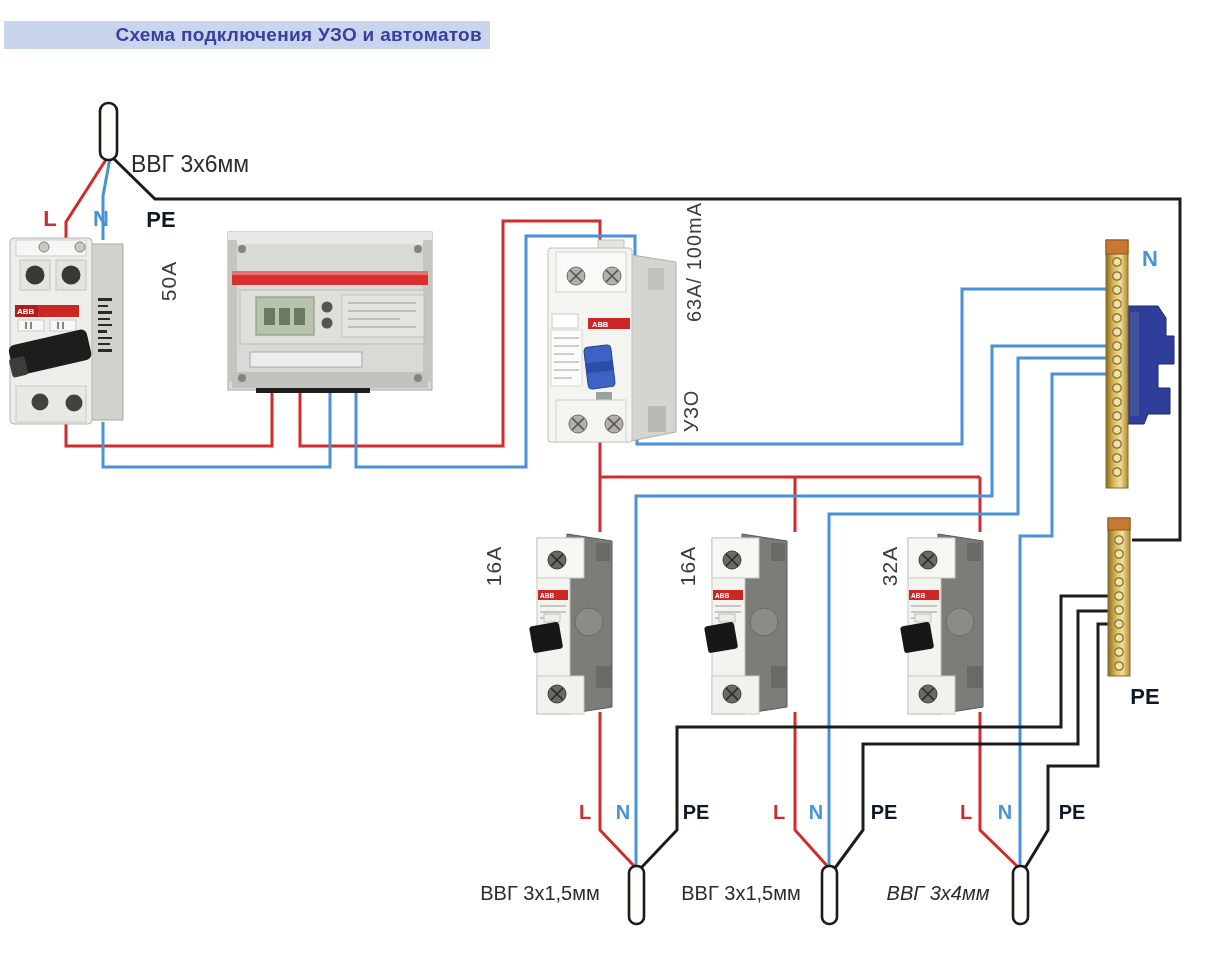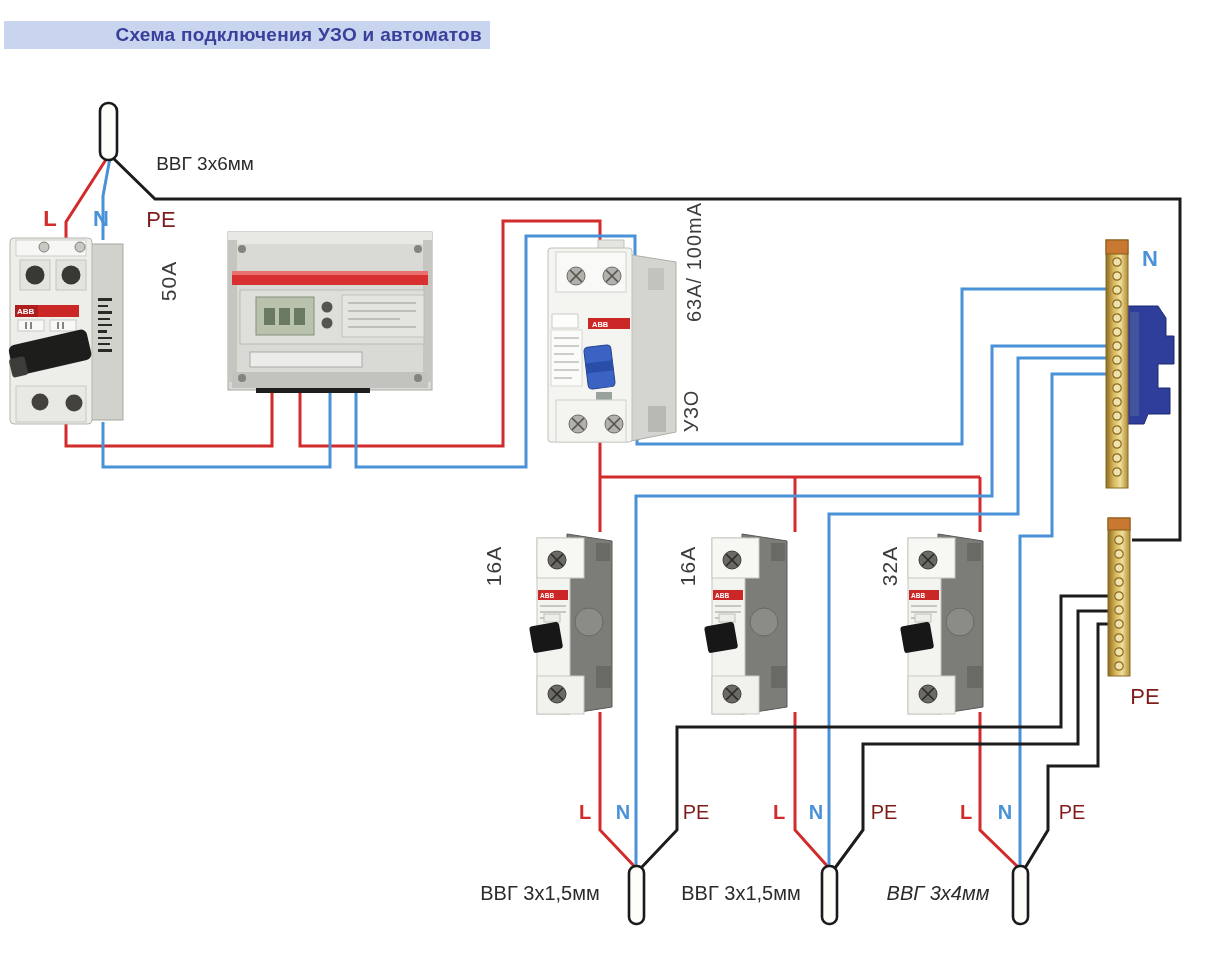--- a/index.html
+++ b/index.html
@@ -8,21 +8,21 @@
   #wires-svg{position:absolute;left:0;top:0;}
   .title-bar{position:absolute;left:4px;top:21px;width:486px;height:28px;line-height:28px;
              text-align:right;padding-right:8px;box-sizing:border-box;font-size:19px;
              font-weight:600;letter-spacing:.3px;}
   .lbl{position:absolute;transform:translate(-50%,-50%);white-space:nowrap;
        font-size:20px;color:#2b2b2b;}
   .vlbl{transform:translate(-50%,-50%) rotate(-90deg);color:#3c3c3c;letter-spacing:1px;}
   .big{font-size:22px;}
   .lab-l{font-weight:bold;}
   .lab-n{font-weight:bold;}
-  .lab-pe{font-weight:400;color:#7f1d1d;}
+  .lab-pe{font-weight:700;color:#0f172a;}
 </style>
 </head>
 <body>
 
 <div id="canvas">
 
   <div class="title-bar" style="background: rgb(201, 213, 238); color: rgb(58, 63, 156); padding-left: 28px;">
     <span>Схема подключения УЗО и автоматов</span>
   </div>
 
@@ -245,21 +245,21 @@
         <use href="#bscrew" x="1119" y="652"></use>
           <use href="#bscrew" x="1119" y="666"></use>
       </g>
     </g>
 
     <rect x="629" y="866" width="15" height="58" rx="7" fill="#fdfdfa" stroke="#1a1a1a" stroke-width="2.6"></rect>
     <rect x="822" y="866" width="15" height="58" rx="7" fill="#fdfdfa" stroke="#1a1a1a" stroke-width="2.6"></rect>
     <rect x="1013" y="866" width="15" height="58" rx="7" fill="#fdfdfa" stroke="#1a1a1a" stroke-width="2.6"></rect>
   </svg>
 
-  <div class="lbl" style="left:205px;top:164px;font-size:19px;">ВВГ 3х6мм</div>
+  <div class="lbl" style="left:190px;top:164px;font-size:23px;">ВВГ 3х6мм</div>
   <div class="lbl lab-l big" style="left: 50px; top: 219px; color: rgb(210, 43, 43);">L</div>
   <div class="lbl lab-n big" style="left: 101px; top: 219px; color: rgb(74, 146, 216);">N</div>
   <div class="lbl lab-pe big" style="left:161px;top:220px;">PE</div>
   <div class="lbl vlbl" style="left:169px;top:281px;font-size:21px;">50A</div>
   <div class="lbl vlbl" style="left:694px;top:262px;">63A/ 100mA</div>
   <div class="lbl vlbl" style="left:691px;top:411px;">УЗО</div>
   <div class="lbl vlbl" style="left:494px;top:566px;font-size:21px;">16A</div>
   <div class="lbl vlbl" style="left:688px;top:566px;font-size:21px;">16A</div>
   <div class="lbl vlbl" style="left:890px;top:566px;font-size:21px;">32A</div>
 

